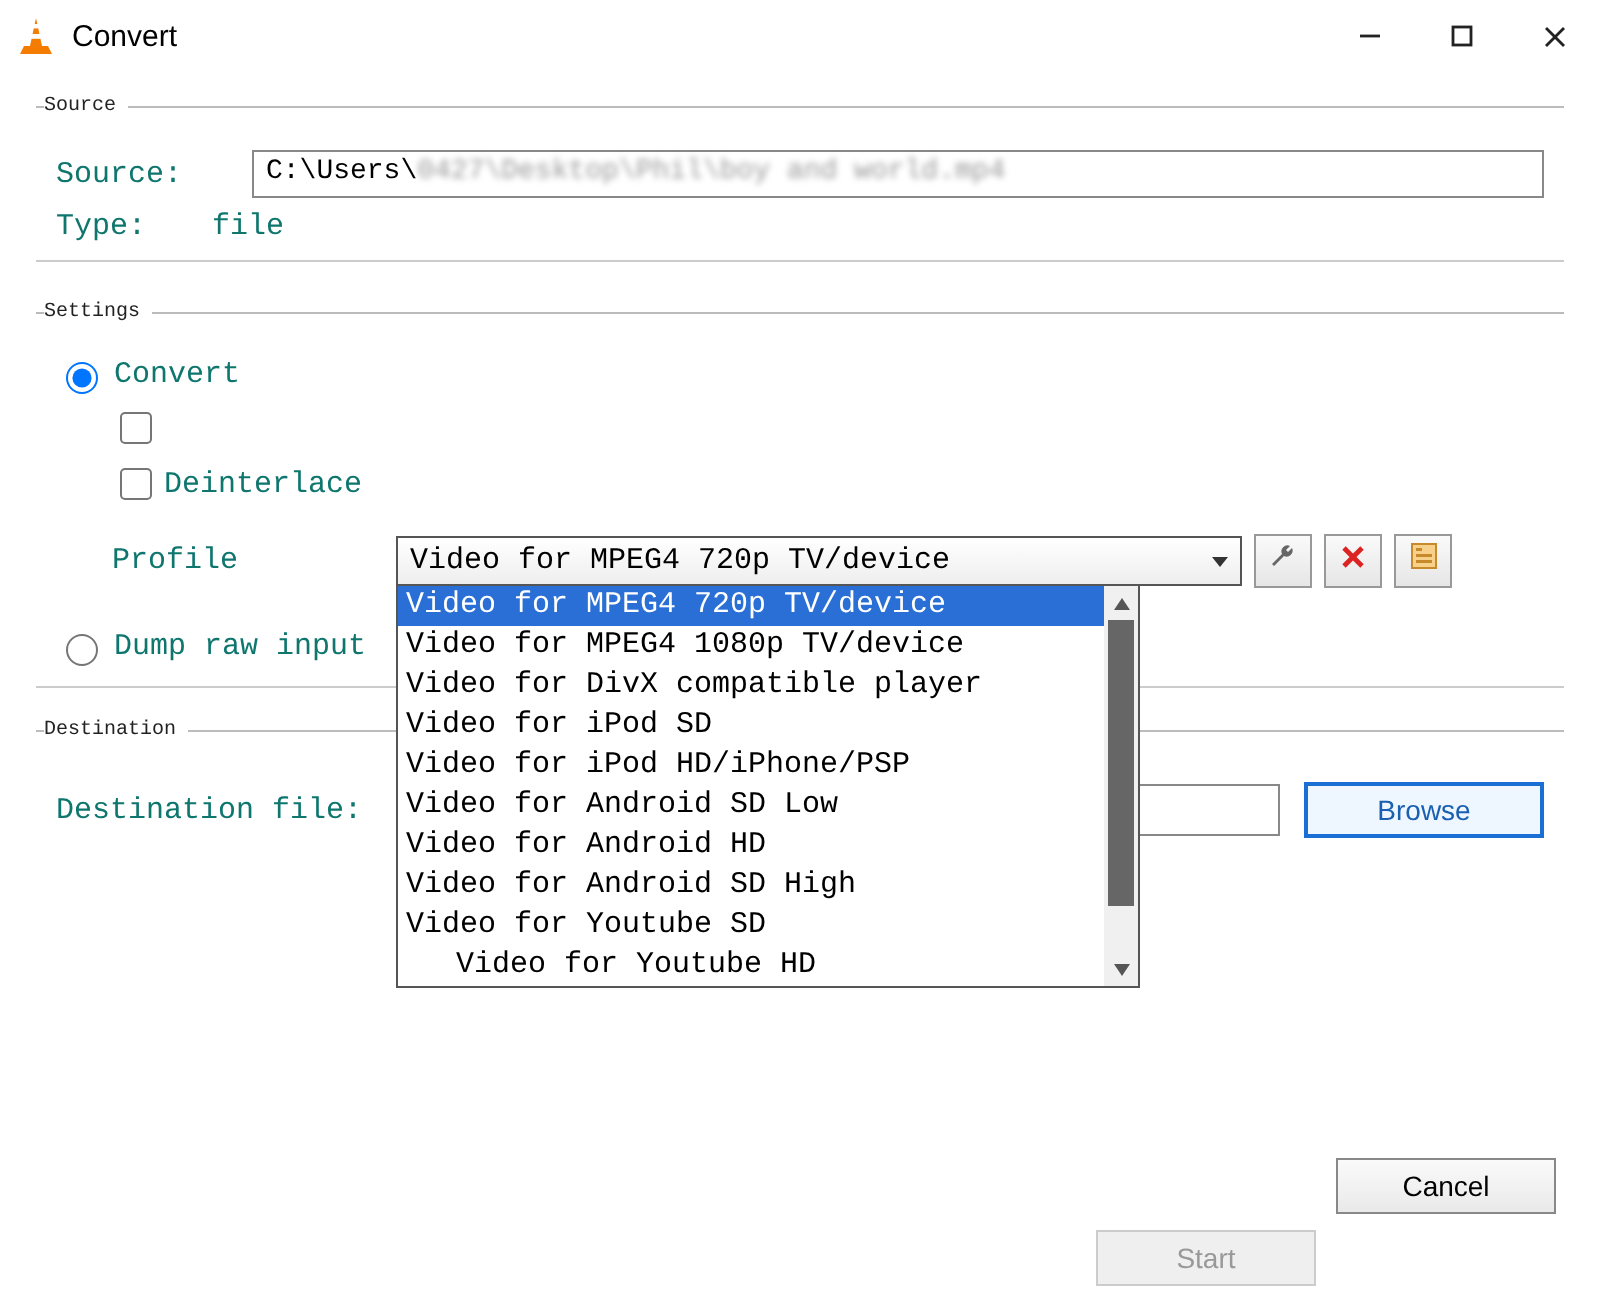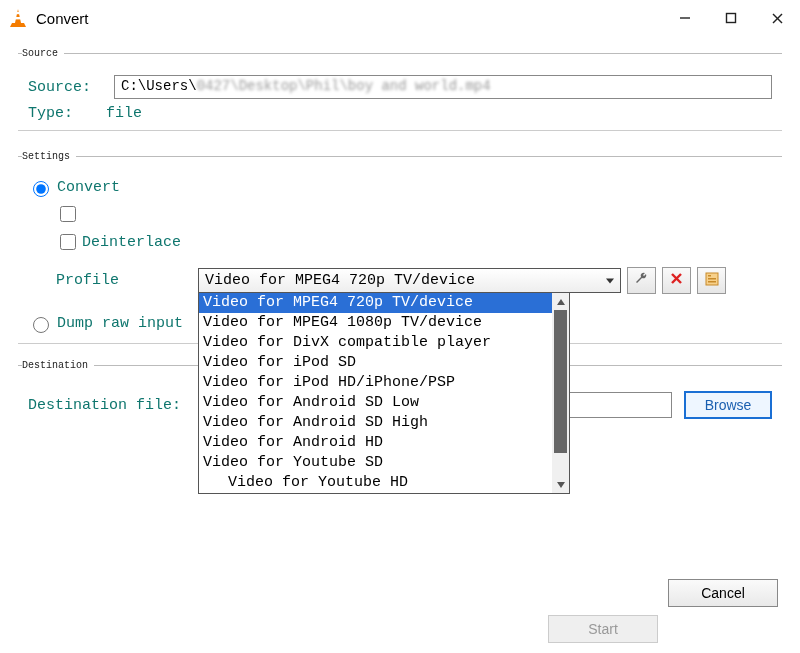--- a/index.html
+++ b/index.html
@@ -61,21 +61,21 @@
   .textfield {
     font-family: "Courier New", monospace;
     font-size: 14px;
     border: 1px solid #888;
     height: 24px;
     padding: 2px 6px;
     background: #fff;
   }
   .source-field {
     flex: 1;
-    margin-left: 8px;
+    margin-left: 20px;
   }
   .source-value {
     display:inline-block;
     color:#000;
   }
   .blur-tail {
     display:inline-block;
     color:#999;
     filter: blur(1.5px);
   }
@@ -277,22 +277,22 @@
     <div class="combo">
       <div class="combo-display">Video for MPEG4 720p TV/device</div>
       <div class="combo-list">
         <div id="combo-items">
             <div class="combo-item selected" style="padding-right: 20px;">Video for MPEG4 720p TV/device</div>
             <div class="combo-item" style="padding-right: 20px;">Video for MPEG4 1080p TV/device</div>
             <div class="combo-item" style="padding-right: 20px;">Video for DivX compatible player</div>
             <div class="combo-item" style="padding-right: 20px;">Video for iPod SD</div>
             <div class="combo-item" style="padding-right: 20px;">Video for iPod HD/iPhone/PSP</div>
             <div class="combo-item" style="padding-right: 20px;">Video for Android SD Low</div>
+            <div class="combo-item" style="padding-right: 20px;">Video for Android HD</div>
             <div class="combo-item" style="padding-right: 20px;">Video for Android SD High</div>
-            <div class="combo-item" style="padding-right: 20px;">Video for Android HD</div>
             <div class="combo-item" style="padding-right: 20px;">Video for Youtube SD</div>
             <div class="combo-item" style="padding-right: 20px; margin-left: 25px;">Video for Youtube HD</div>
           </div>
         <div class="combo-scrollbar">
           <div class="combo-scroll-arrow">
             <svg width="8" height="6">
                 <polygon points="4,0 8,6 0,6" fill="#555"></polygon>
               </svg>
           </div>
           <div class="combo-scroll-thumb"></div>
@@ -338,20 +338,20 @@
   <hr class="hr" style="margin:2px 0 0 0">
 </fieldset>
 
 <fieldset class="full-box" style="margin-top:4px">
   <legend>Destination</legend>
   <div class="dest-row">
     <span class="label">Destination file:</span>
     <span style="flex:1"></span>
     <input class="dest-input" style="">
     <span style="width:12px"></span>
-    <div class="btn primary" style="width:88px">Browse</div>
+    <div class="btn primary" style="width:120px">Browse</div>
   </div>
 </fieldset>
 
 <div class="footer">
   <div class="btn disabled">Start</div>
   <div class="btn">Cancel</div>
 </div>
 
 </body></html>

